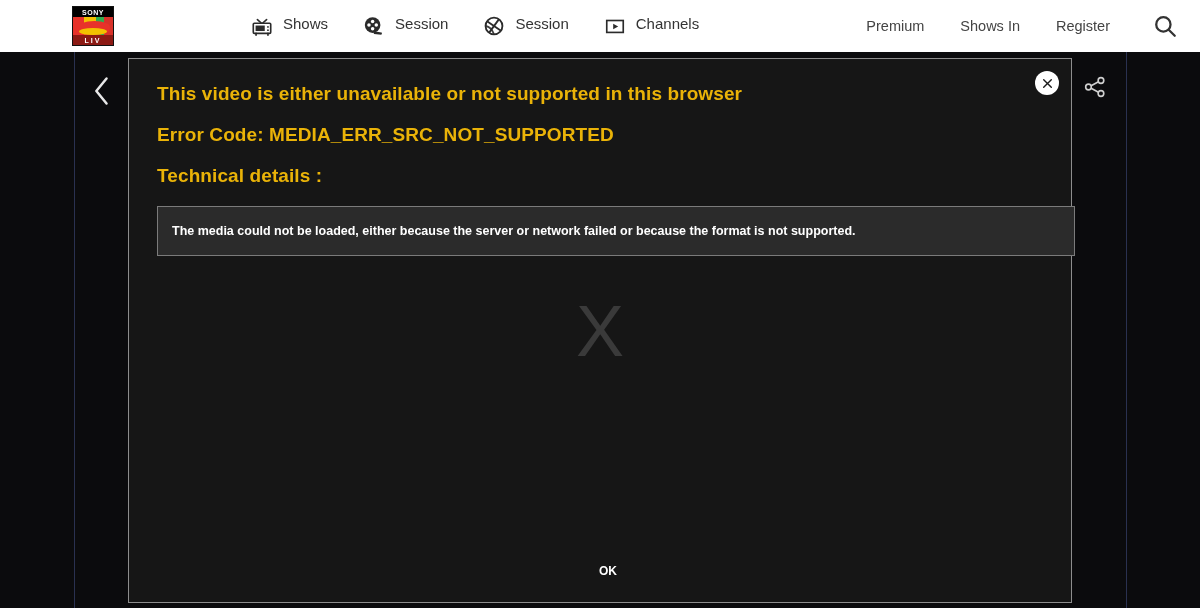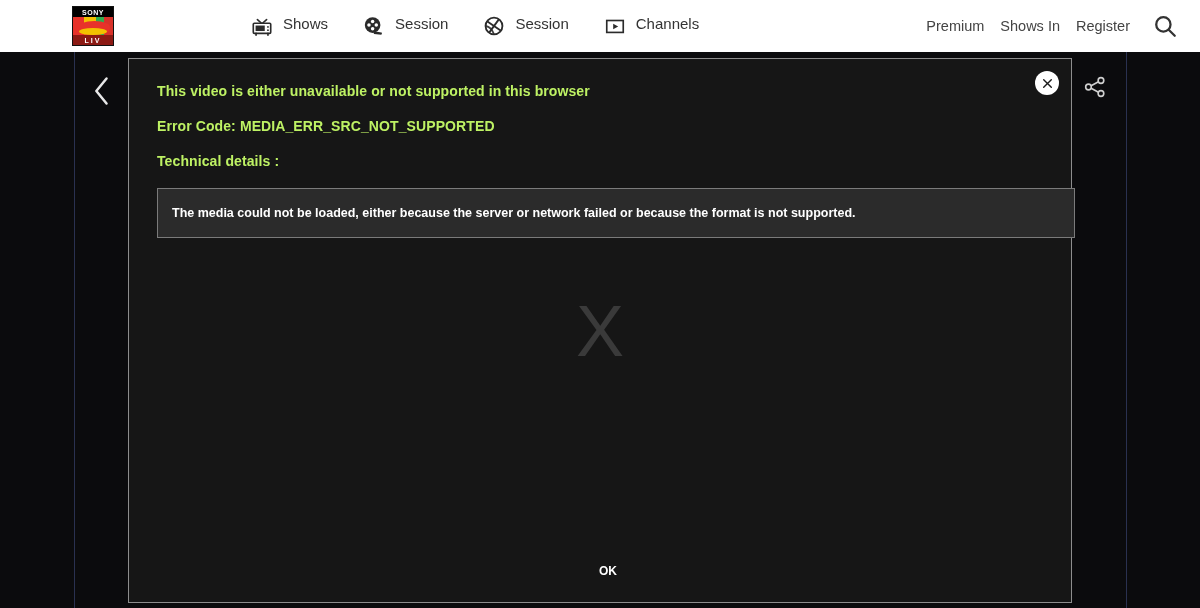--- a/index.html
+++ b/index.html
@@ -58,21 +58,21 @@
     display:flex; align-items:center; gap:34px;
   }
   .nav-item {
     display:flex; align-items:flex-start; gap:9px;
     color:#333; font-size:15px; cursor:pointer;
   }
   .nav-ico { width:24px; height:22px; display:block; color:#2b2b2b; }
 
   .nav-right {
     position:absolute; right:22px; top:0; height:52px;
-    display:flex; align-items:center; gap:16px;
+    display:flex; align-items:center; gap:36px;
   }
   .nav-link { color:#444; font-size:14.5px; cursor:pointer; }
   .search-ico { width:26px; height:26px; color:#333; margin-left:6px; cursor:pointer; }
 
   
   .stage {
     position:absolute; top:52px; left:0;
     width:1200px; height:556px;
     background:#0b0b0d;
   }
@@ -100,21 +100,21 @@
     display:flex; align-items:center; justify-content:center;
     color:#3a3a3a; font-size:72px; font-weight:400;
     font-family:"Liberation Sans", sans-serif;
     user-select:none;
   }
   .err {
     position:absolute; left:0; top:0; width:100%; height:100%;
     padding:24px 28px;
   }
   .err-line {
-    color:#bef264; font-size:14px; font-weight:bold;
+    color:#eab308; font-size:19px; font-weight:bold;
     margin-bottom:19px; letter-spacing:.1px;
   }
   .err-line.l2 { }
   .tech-box {
     margin-top:0;
     width:918px; height:50px;
     background:#2b2b2b;
     border:1px solid #7b7b7b;
     display:flex; align-items:center;
     padding:0 14px;

